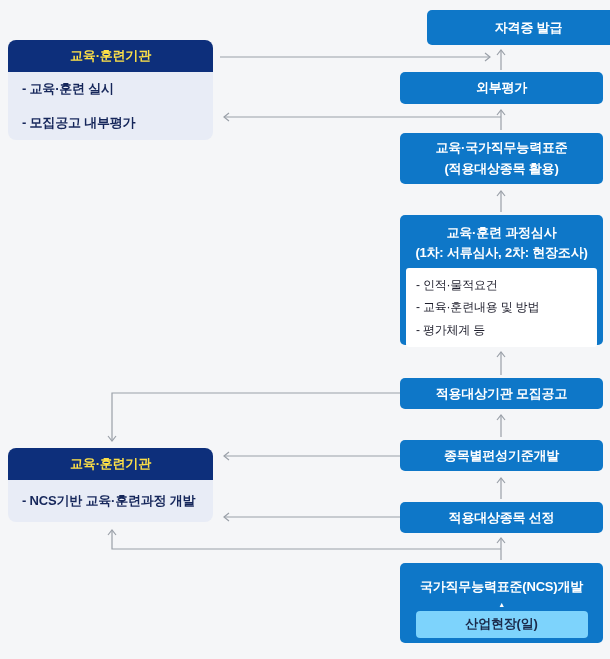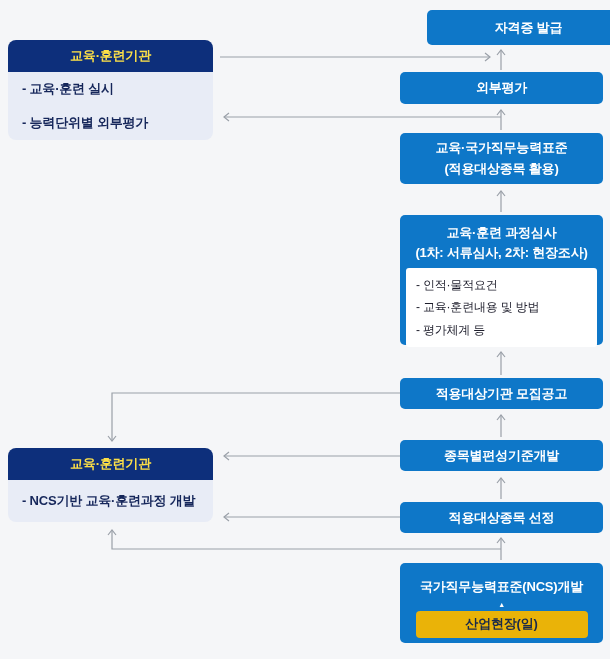--- a/index.html
+++ b/index.html
@@ -29,21 +29,21 @@
   #box-standards{top:440px;height:31px;}
   #box-select{top:502px;height:31px;}
   #box-ncs{top:563px;height:80px;flex-direction:column;justify-content:center;padding-top:9px;}
 
   .review-panel{
     background:#ffffff;border-radius:3px;margin-top:5px;
     width:191px;box-sizing:border-box;padding:6px 8px 6px 10px;
     text-align:left;color:#1d1d2b;font-weight:400;font-size:12px;line-height:1.85;
   }
   .ncs-panel{
-    background:#eab308;border-radius:4px;margin-top:3px;
+    background:#7dd3fc;border-radius:4px;margin-top:3px;
     width:172px;height:27px;display:flex;align-items:center;justify-content:center;
     color:#1b2a4a;font-weight:600;font-size:13px;
   }
   .tri{font-size:7px;line-height:1;margin-top:5px;color:#ffffff;}
 
   
   .lhead{
     position:absolute;left:8px;width:205px;height:32px;
     background:#0d2f7b;border-radius:8px 8px 0 0;
     color:#fde047;font-weight:700;font-size:13px;
@@ -88,21 +88,21 @@
       <path d="M400,517 L224,517" marker-end="url(#ah)"></path>
       <path d="M501,549 L112,549 L112,530" marker-end="url(#ah)"></path>
     </g>
   </svg>
 
   <div class="lhead" id="ltop-head">
     <span>교육·훈련기관</span>
   </div>
   <div class="lbody" id="ltop-body">
     <span>- 교육·훈련 실시</span>
-    <span>- 능력단위별 외부평가</span>
+    <span>- 모집공고 내부평가</span>
   </div>
 
   <div class="lhead" id="lbot-head">
     <span>교육·훈련기관</span>
   </div>
   <div class="lbody" id="lbot-body">
     <span>- NCS기반 교육·훈련과정 개발</span>
   </div>
 
   <div class="rbox" id="box-cert">

